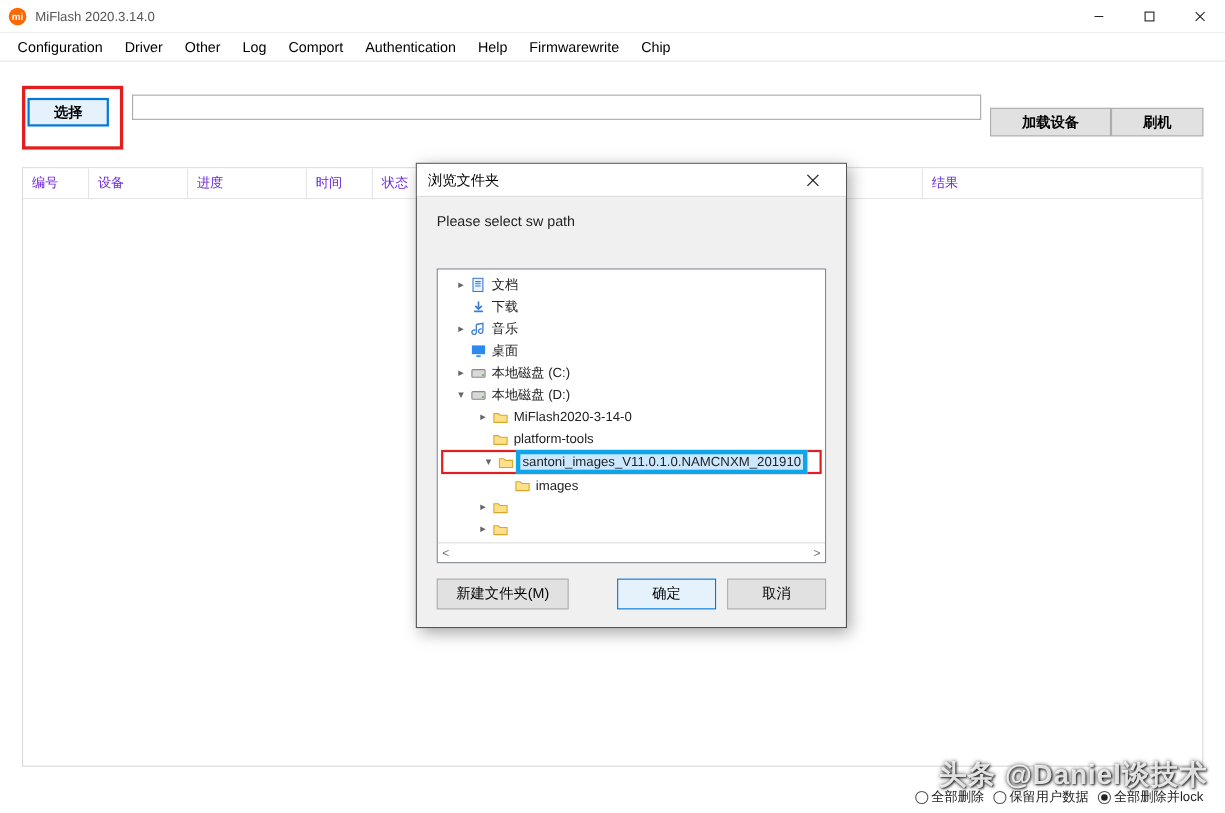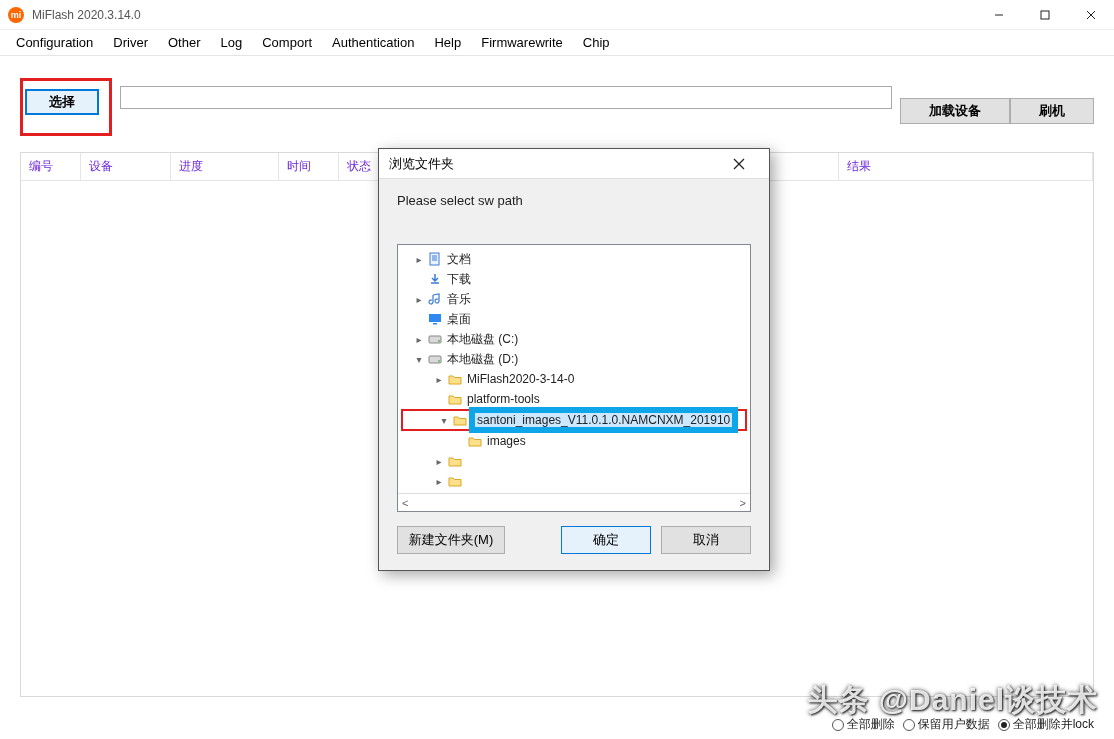--- a/index.html
+++ b/index.html
@@ -132,21 +132,21 @@
 }
 .treebox .scrollwrap { height: 248px; overflow: hidden; padding: 4px 0; }
 .treebox .hscroll { height:18px; border-top:1px solid #ddd; display:flex; align-items:center; justify-content:space-between; padding:0 4px; color:#666; font-size:11px; }
 .treebox .hscroll .arrow { cursor:pointer; }
 
 .tree-row { display:flex; align-items:center; height:20px; font-size:12px; white-space:nowrap; }
 .tree-row .pad { display:inline-block; }
 .tree-row .exp { width:14px; text-align:center; color:#666; font-size:10px; cursor:pointer; }
 .tree-row .icon { width:18px; display:inline-flex; align-items:center; justify-content:center; }
 .tree-row .label { padding: 1px 3px; }
-.tree-row.selected .label { background:#cce8ff; border:6px solid #0ea5e9; padding:0 2px; }
+.tree-row.selected .label { background:#cce8ff; border:4px solid #0ea5e9; padding:0 2px; }
 .tree-row.highlighted { border:2px solid #e31e1e; margin:0 3px; height:22px; }
 
 .dlg-btnrow { display:flex; gap:10px; margin-top: 14px; }
 .dlg-btnrow .spacer { flex:1; }
 .dlg-btn {
   border:1px solid #adadad;
   background:#e1e1e1;
   padding: 4px 0;
   width: 90px;
   font-size:13px;
@@ -164,21 +164,21 @@
 }
 .radio { display:flex;align-items:center;gap:3px; }
 .radiodot {
   width:12px;height:12px;border:1px solid #555;border-radius:50%;display:inline-flex;align-items:center;justify-content:center;
 }
 .radiodot.checked::after { content:""; width:6px;height:6px;background:#222;border-radius:50%; }
 
 .watermark {
   position:absolute;
   right: 16px; bottom: 18px;
-  font-size: 30px;
+  font-size: 25px;
   color: rgba(255,255,255,.85);
   text-shadow: 0 0 4px rgba(0,0,0,.7), 1px 1px 2px rgba(0,0,0,.8);
   font-weight: 600;
   letter-spacing:1px;
   pointer-events:none;
 }
 
 svg { display:block; }
 </style>
 </head>
@@ -382,21 +382,21 @@
             </span>
             <span class="label" style="filter:blur(3px);color:#bbb">  </span>
           </div>
         </div>
       <div class="hscroll">
         <span class="arrow">&lt;</span>
         <span class="arrow">&gt;</span>
       </div>
     </div>
     <div class="dlg-btnrow">
-      <button class="dlg-btn" style="width:108px">新建文件夹(M)</button>
+      <button class="dlg-btn" style="width:120px">新建文件夹(M)</button>
       <div class="spacer"></div>
       <button class="dlg-btn primary">确定</button>
       <button class="dlg-btn">取消</button>
     </div>
   </div>
 </div>
 
 <div class="radios">
   <label class="radio">
     <span class="radiodot" id="r1"></span>

